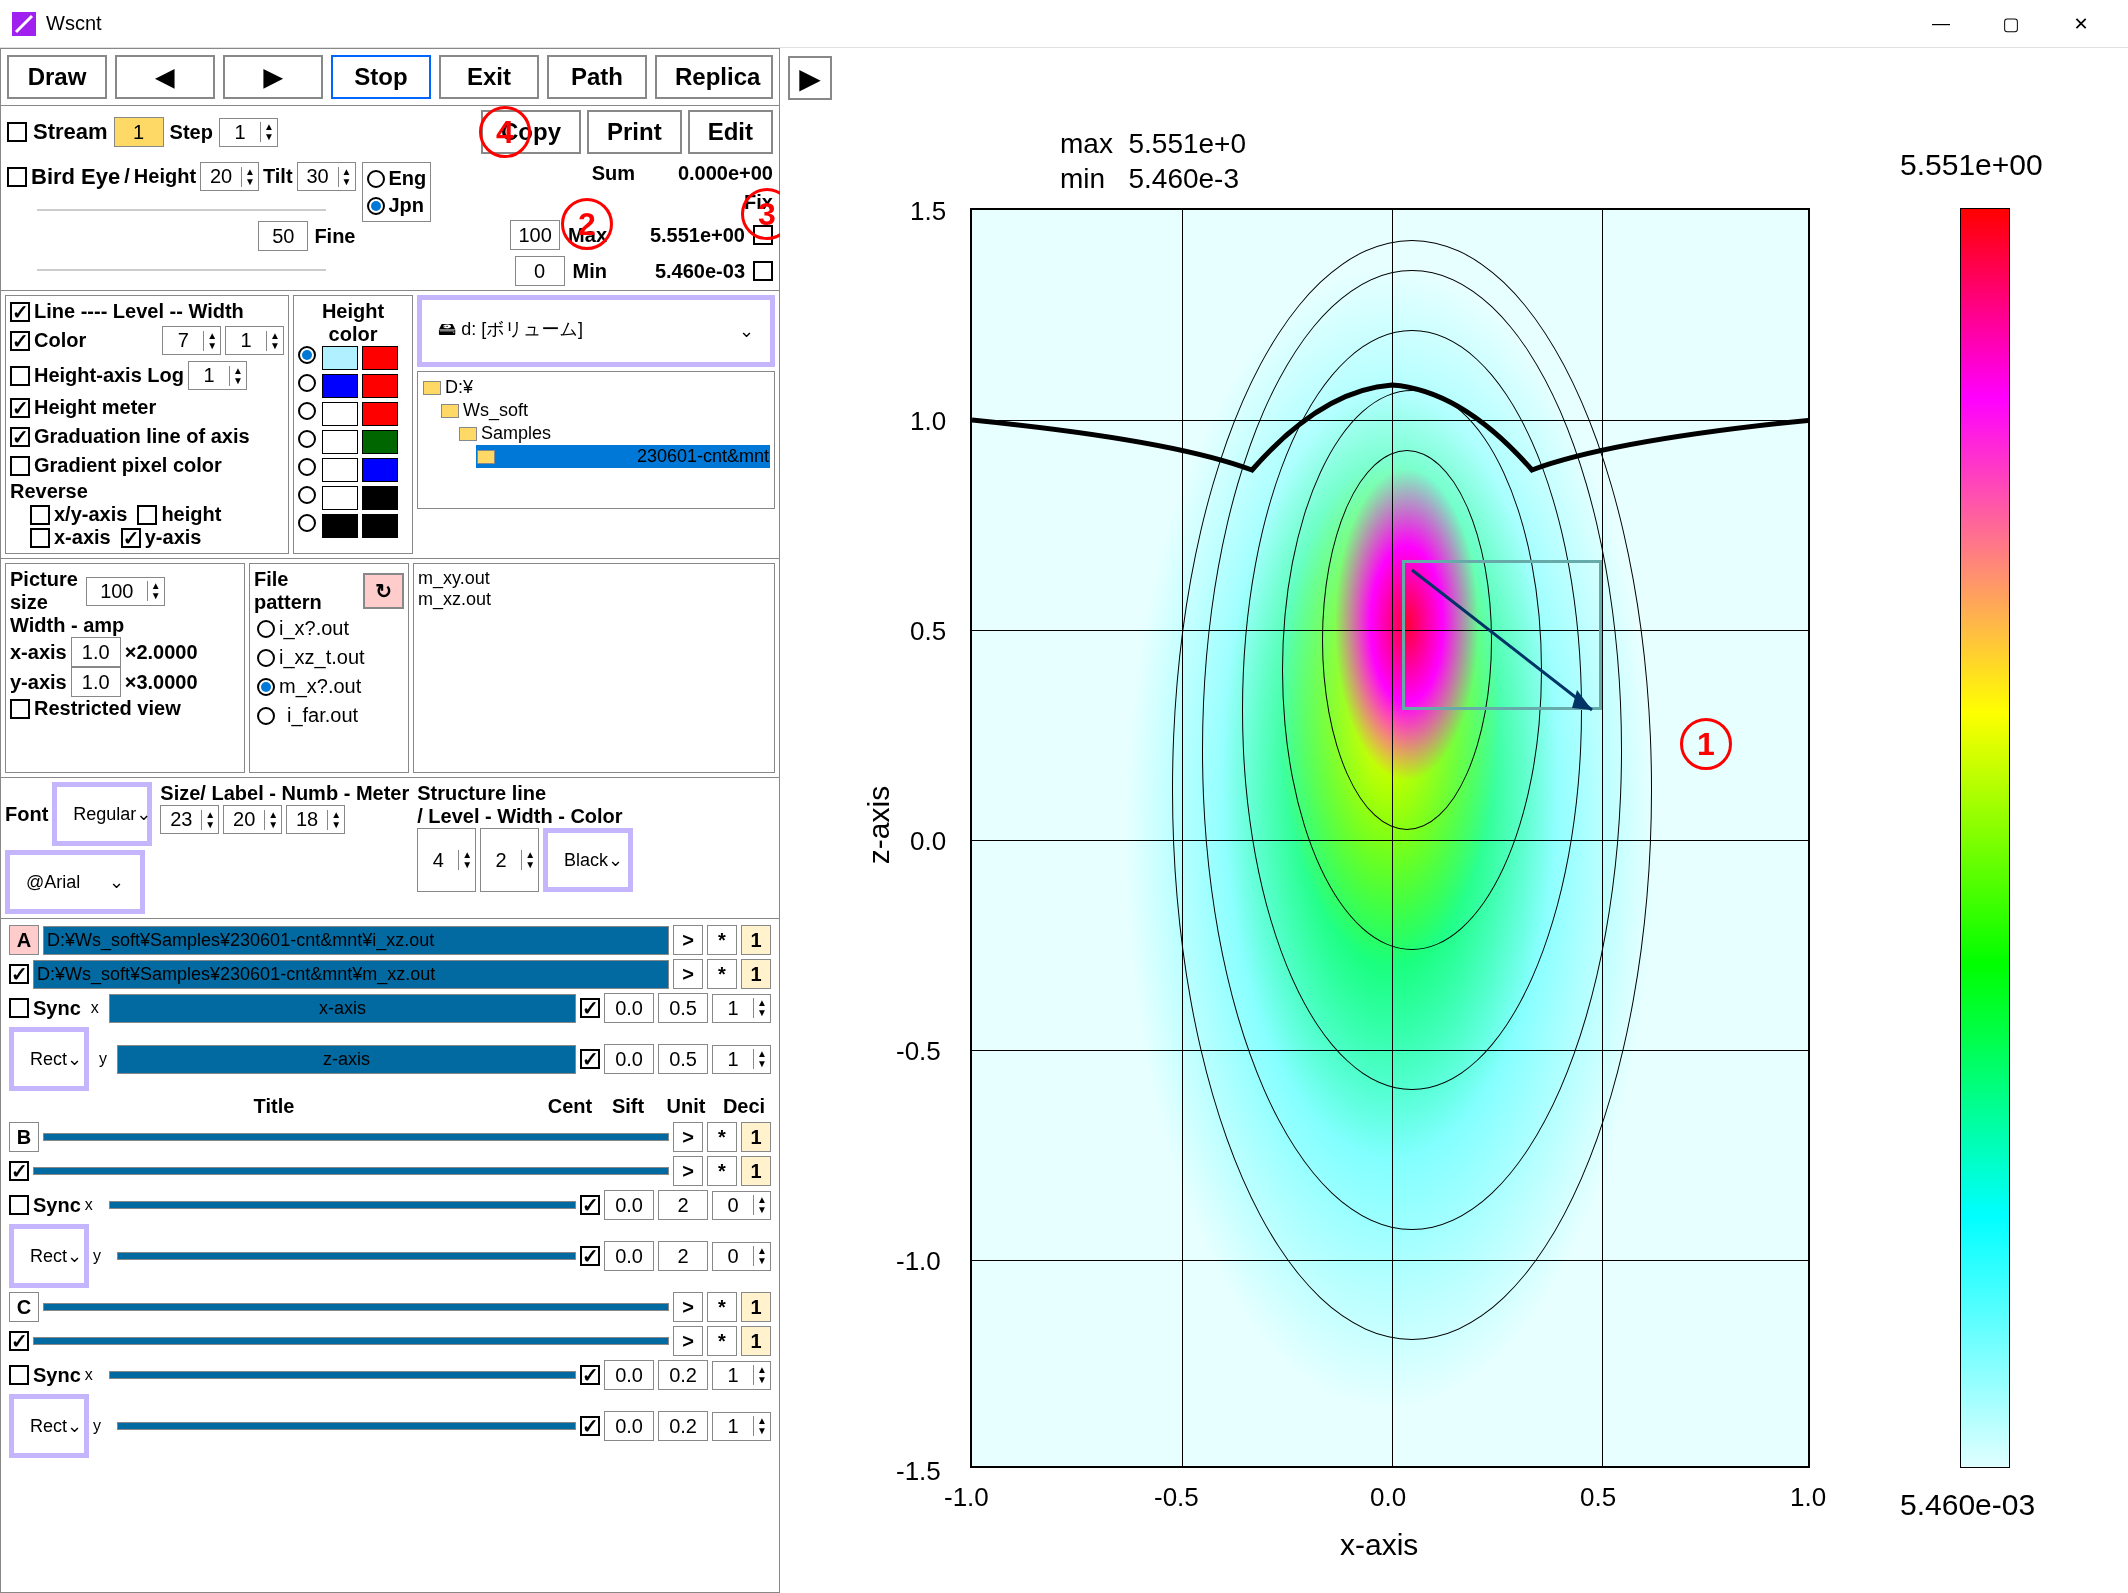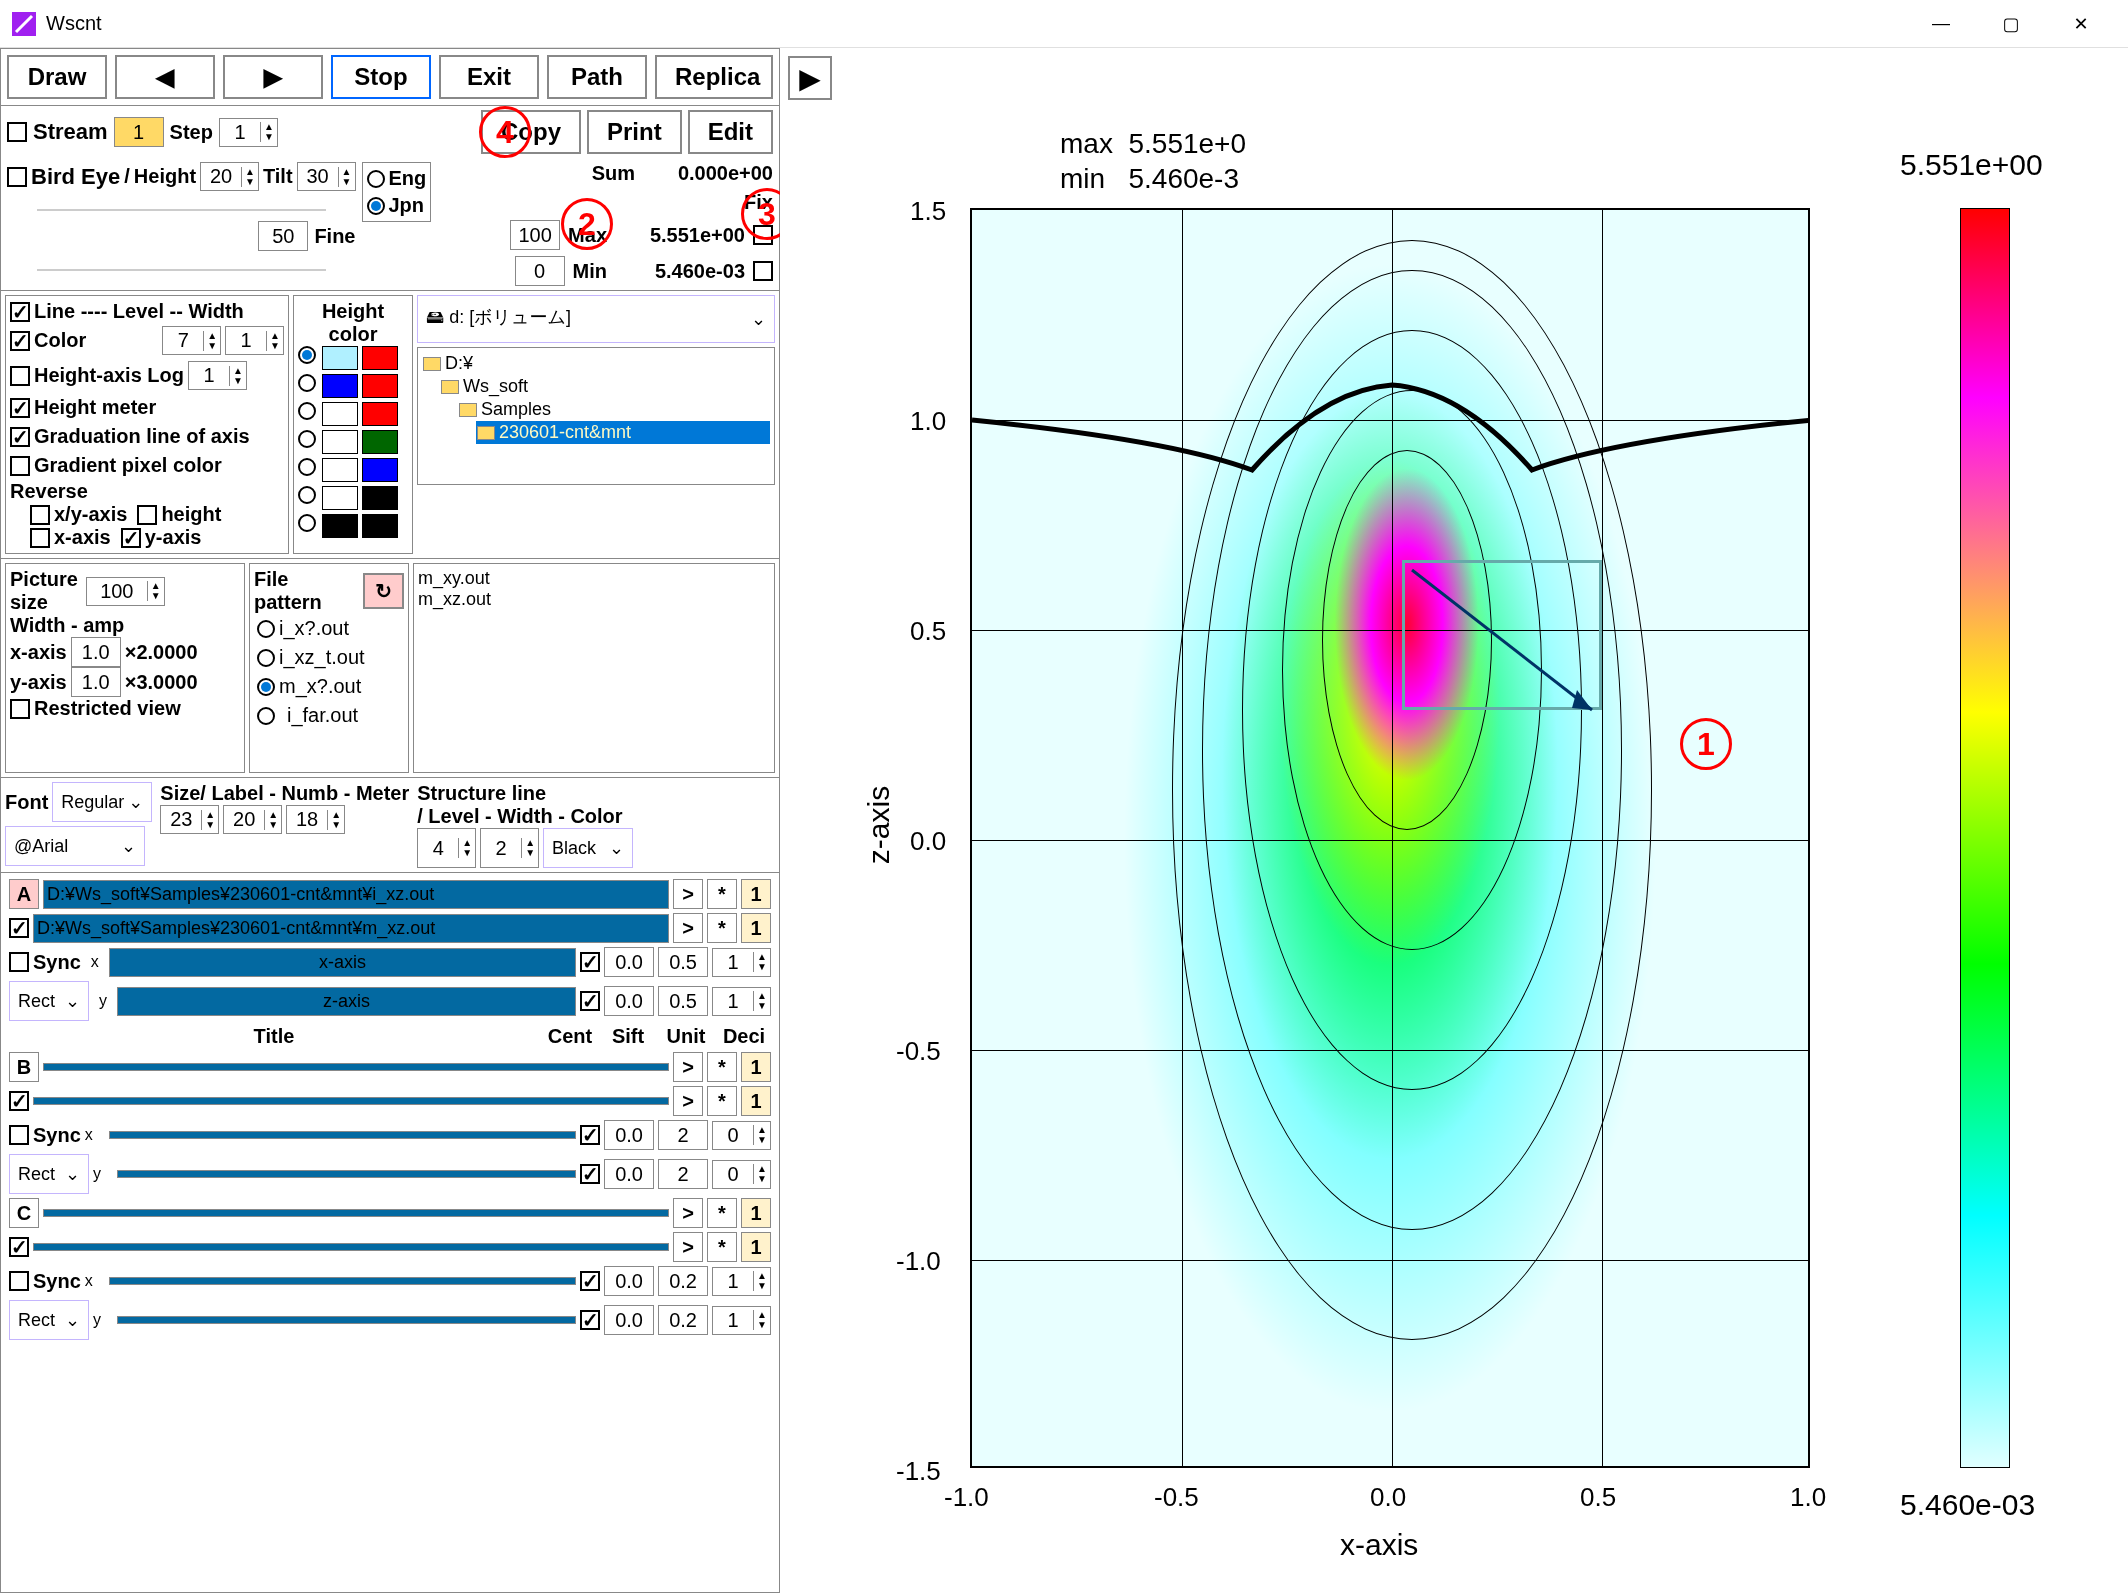--- a/index.html
+++ b/index.html
@@ -38,24 +38,24 @@
 .section { border-top: 1px solid #888; padding: 4px; }
 .cols { display: flex; gap: 4px; }
 .box { border: 1px solid #888; padding: 4px; }
 
 
 .palette { display: grid; grid-template-columns: 20px 36px 36px; gap: 4px; }
 .palette .sw { width: 36px; height: 24px; border: 1px solid #000; }
 .palette .r { width: 18px; height: 18px; }
 
 
-.combo { border: 1px solid #c4b5fd; padding: 8px; font-size: 18px; display: flex; align-items: center; justify-content: space-between; }
+.combo { border: 5px solid #c4b5fd; padding: 16px; font-size: 18px; display: flex; align-items: center; justify-content: space-between; }
 .tree { border: 1px solid #888; height: 138px; padding: 4px; font-size: 18px; overflow: hidden; }
 .tree .item { display: flex; align-items: center; gap: 4px; padding: 1px; }
-.tree .item.sel { background: #0078d7; color: #fef9c3; }
+.tree .item.sel { background: #0078d7; color: #000000; justify-content: space-between; }
 .tree .indent1 { margin-left: 18px; }
 .tree .indent2 { margin-left: 36px; }
 .tree .indent3 { margin-left: 54px; }
 .folder-icon { width: 18px; height: 14px; background: #ffd966; border: 1px solid #888; display: inline-block; }
 
 .filelist { border: 1px solid #888; height: 210px; padding: 4px; font-size: 18px; }
 
 .filepath { border: 1px solid #888; padding: 3px; font-size: 18px; background: #0369a1; flex: 1; }
 .tag { width: 30px; height: 30px; display: inline-flex; align-items: center; justify-content: center; border: 1px solid #888; font-weight: bold; font-size: 20px; }
 .tag.pink { background: #ffcccc; }

